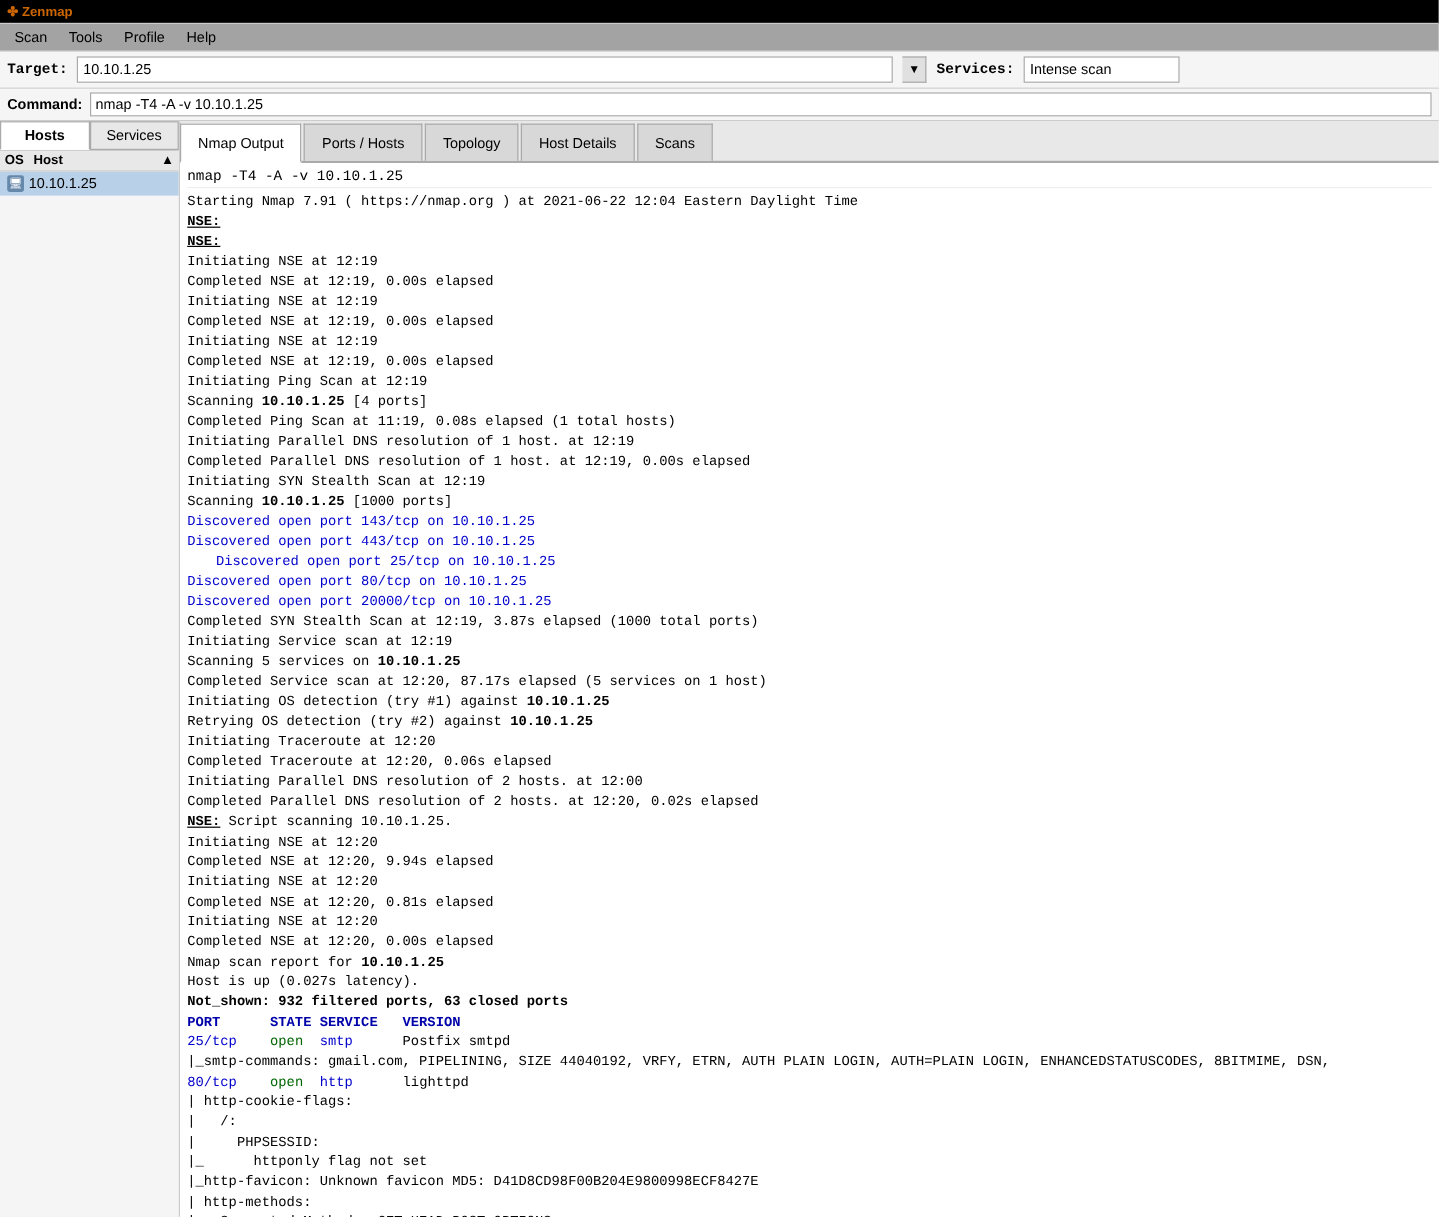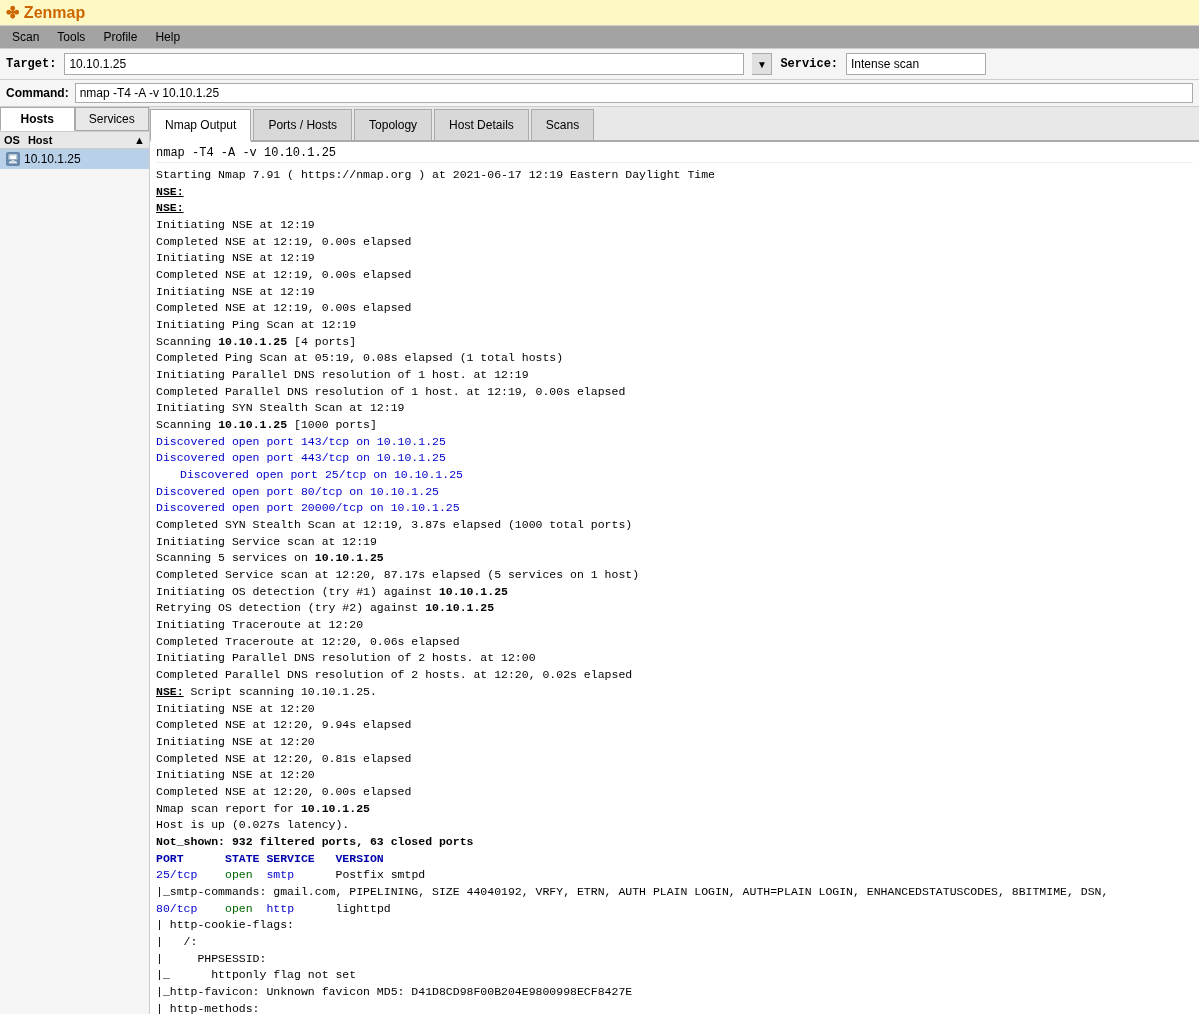--- a/index.html
+++ b/index.html
@@ -7,27 +7,27 @@
       font-family: 'Segoe UI', Arial, sans-serif;
       font-size: 12px;
       background: #f0f0f0;
       width: 1199px;
       height: 1014px;
       overflow: hidden;
       color: #000;
     }
     
     #titlebar {
-      background: #fef9c3;
+      background: #000000;
       border-bottom: 1px solid #ccc;
       padding: 3px 6px;
       display: flex;
       align-items: center;
       gap: 6px;
-      font-size: 16px;
+      font-size: 11px;
     }
     
     #menubar {
       background: #a3a3a3;
       border-bottom: 1px solid #ccc;
       padding: 2px 4px;
       display: flex;
       gap: 2px;
       align-items: center;
     }
@@ -210,22 +210,22 @@
   <span>Scan</span>
   <span>Tools</span>
   <span>Profile</span>
   <span>Help</span>
 </div>
 
 <div id="toolbar">
   <label>Target:</label>
   <input type="text" id="target-input" style="width: 680px; height: 22px; border: 1px solid rgb(170, 170, 170); padding: 0px 4px; font-size: 12px;" value="10.10.1.25">
   <div class="dropdown-arrow">▼</div>
-  <label>Service:</label>
-  <input type="text" id="profile-input" style="width: 140px; height: 22px; border: 1px solid rgb(170, 170, 170); padding: 0px 4px; font-size: 12px;" value="Intense scan">
+  <label>Services:</label>
+  <input type="text" id="profile-input" style="width: 130px; height: 22px; border: 1px solid rgb(170, 170, 170); padding: 0px 4px; font-size: 12px;" value="Intense scan">
 </div>
 
 <div id="commandbar">
   <label>Command:</label>
   <input type="text" style="flex: 1 1 0%; height: 20px; border: 1px solid rgb(170, 170, 170); padding: 0px 4px; font-size: 12px; background: white;" value="nmap -T4 -A -v 10.10.1.25">
 </div>
 
 <div id="main">
 
   <div id="left-panel">
@@ -251,32 +251,32 @@
     <div id="tabs">
       <div class="tab active">Nmap Output</div>
       <div class="tab">Ports / Hosts</div>
       <div class="tab">Topology</div>
       <div class="tab">Host Details</div>
       <div class="tab">Scans</div>
     </div>
 
     <div id="output-area">
       <div id="command-line">nmap -T4 -A -v 10.10.1.25</div>
-      <div id="output-text"><span>Starting Nmap 7.91 ( https://nmap.org ) at 2021-06-17 12:19 Eastern Daylight Time</span>
+      <div id="output-text"><span>Starting Nmap 7.91 ( https://nmap.org ) at 2021-06-22 12:04 Eastern Daylight Time</span>
 <span><span style="font-weight:bold;text-decoration:underline;">NSE:</span></span>
 <span><span style="font-weight:bold;text-decoration:underline;">NSE:</span></span>
 <span>Initiating NSE at 12:19</span>
 <span>Completed NSE at 12:19, 0.00s elapsed</span>
 <span>Initiating NSE at 12:19</span>
 <span>Completed NSE at 12:19, 0.00s elapsed</span>
 <span>Initiating NSE at 12:19</span>
 <span>Completed NSE at 12:19, 0.00s elapsed</span>
 <span>Initiating Ping Scan at 12:19</span>
 <span>Scanning <span style="font-weight:bold;">10.10.1.25</span> [4 ports]</span>
-<span>Completed Ping Scan at 05:19, 0.08s elapsed (1 total hosts)</span>
+<span>Completed Ping Scan at 11:19, 0.08s elapsed (1 total hosts)</span>
 <span>Initiating Parallel DNS resolution of 1 host. at 12:19</span>
 <span>Completed Parallel DNS resolution of 1 host. at 12:19, 0.00s elapsed</span>
 <span>Initiating SYN Stealth Scan at 12:19</span>
 <span>Scanning <span style="font-weight:bold;">10.10.1.25</span> [1000 ports]</span>
 <span style="color:#0000cc;">Discovered open port 143/tcp on 10.10.1.25</span>
 <span style="color:#0000cc;">Discovered open port 443/tcp on 10.10.1.25</span>
 <span style="color:#0000cc;padding-left:24px;">Discovered open port 25/tcp on 10.10.1.25</span>
 <span style="color:#0000cc;">Discovered open port 80/tcp on 10.10.1.25</span>
 <span style="color:#0000cc;">Discovered open port 20000/tcp on 10.10.1.25</span>
 <span>Completed SYN Stealth Scan at 12:19, 3.87s elapsed (1000 total ports)</span>

